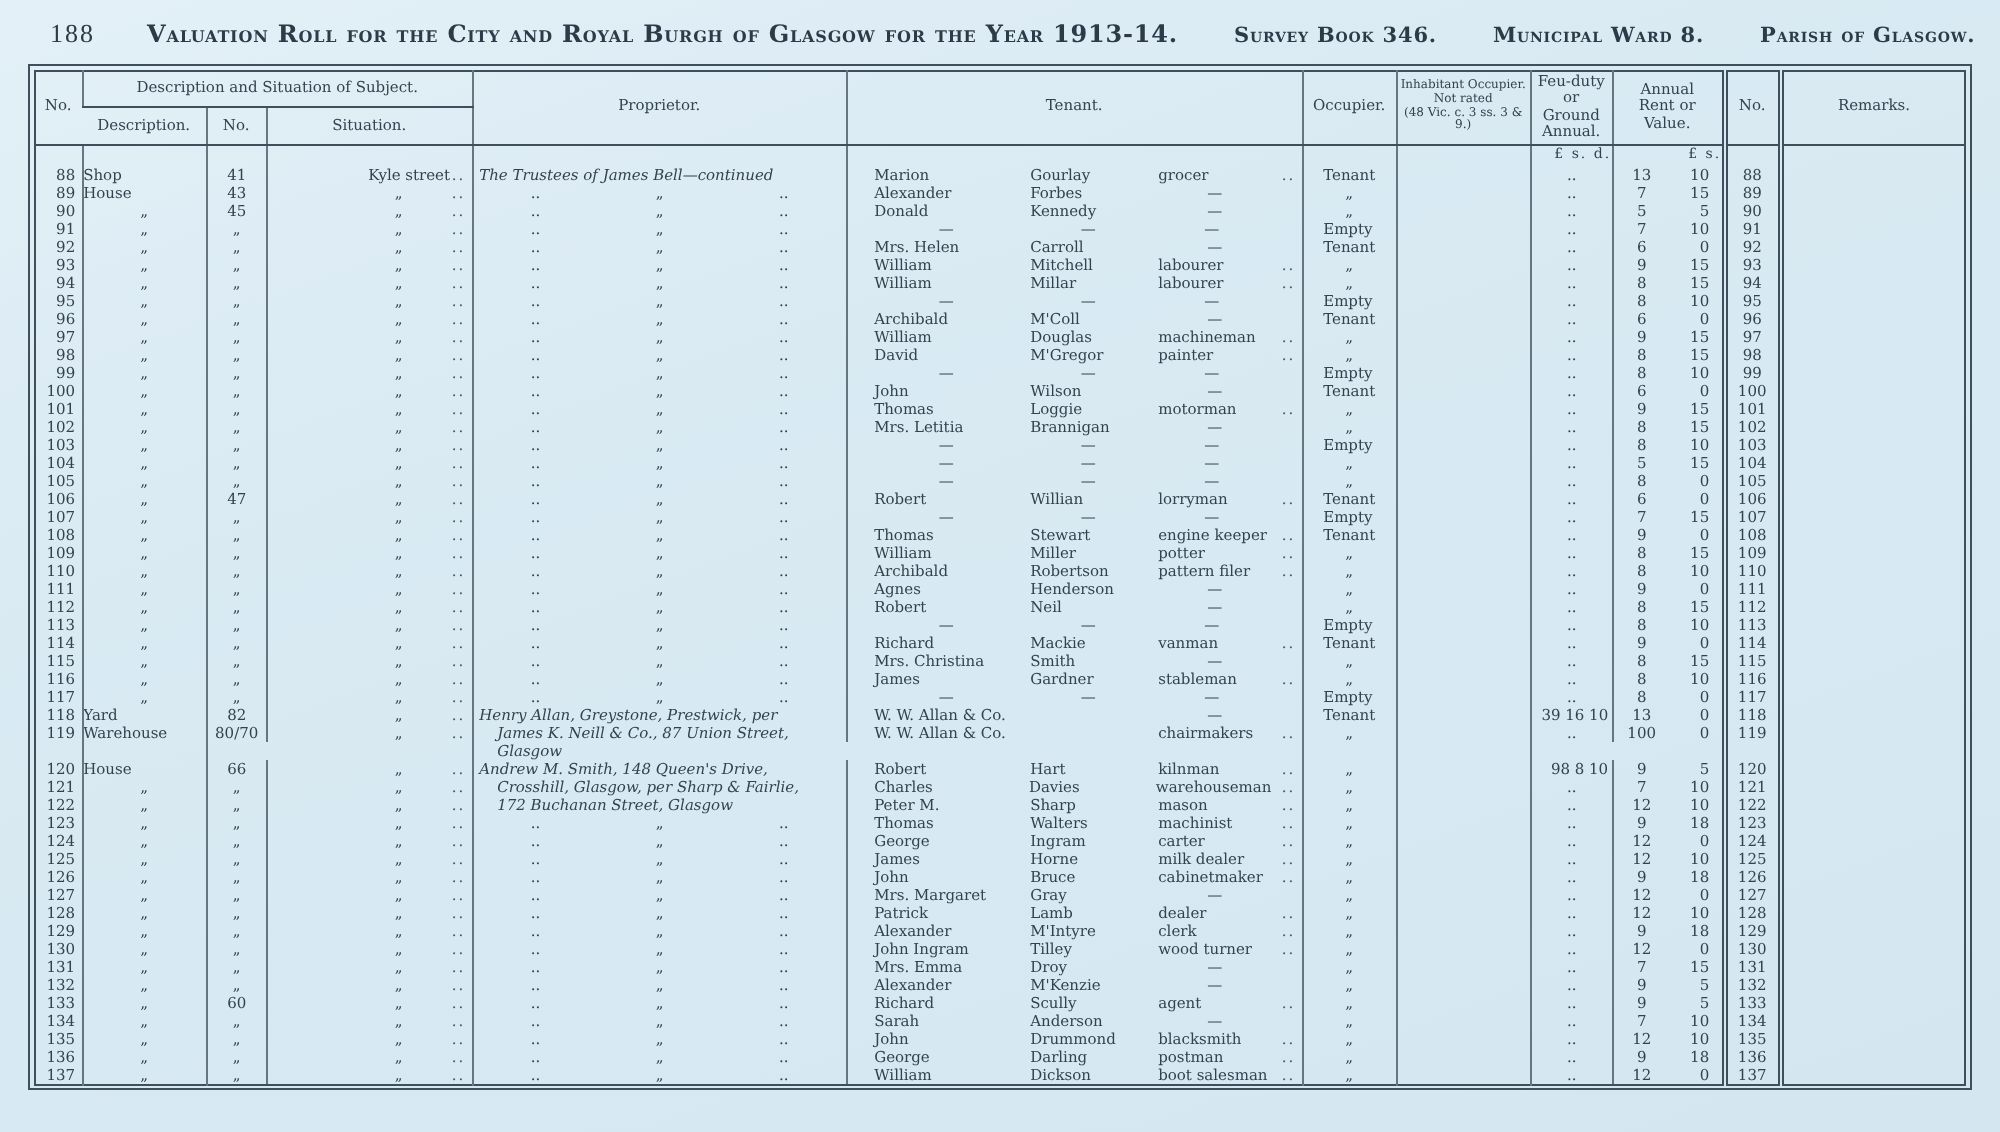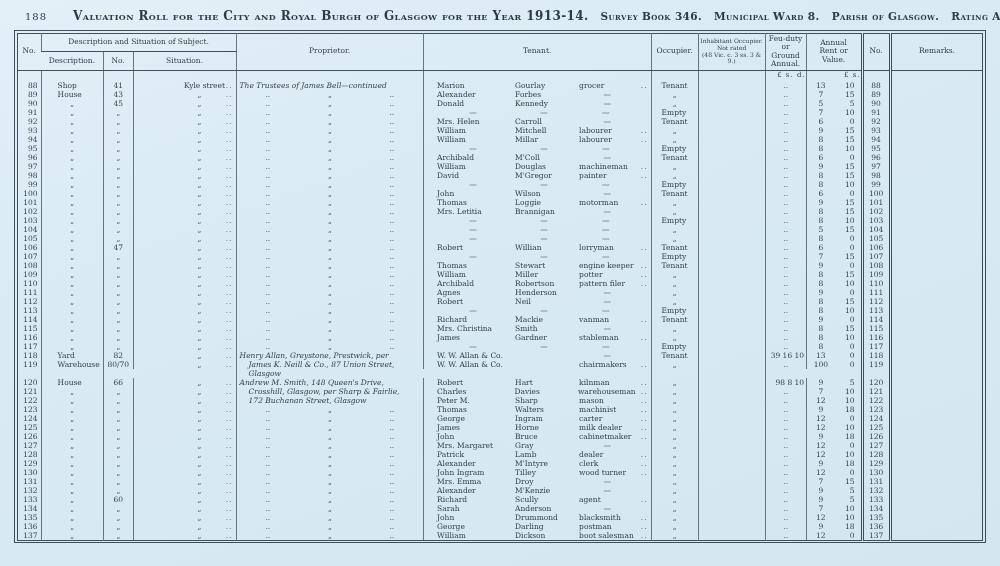--- a/index.html
+++ b/index.html
@@ -4,38 +4,38 @@
 <style>
   html,body{margin:0;padding:0;}
   body{width:1000px;height:566px;overflow:hidden;
        font-family:"DejaVu Serif","Liberation Serif",serif;}
   .sheet{position:relative;width:1000px;height:566px;
          background:linear-gradient(160deg,#e3f0f7 0%,#d9eaf3 35%,#d4e7f1 100%);
          color:#33424e;}
   
   .masthead{display:flex;align-items:baseline;padding:9px 14px 5px 25px;
             font-variant:small-caps;font-weight:bold;color:#2c3b47;white-space:nowrap;}
-  .pageno{font-weight:normal;font-variant:normal;font-size:10px;margin-right:26px;letter-spacing:1px;}
+  .pageno{font-weight:normal;font-variant:normal;font-size:13px;margin-right:26px;letter-spacing:1px;font-family:Liberation Serif, serif;}
   .mast-title{font-size:12px;letter-spacing:.4px;}
-  .mast-seg{font-size:10.5px;letter-spacing:.4px;margin-left:12px;}
+  .mast-seg{font-size:10.5px;letter-spacing:.4px;margin-left:28px;}
   
   .tablewrap{margin:2px 14px 0 14px;border:1.6px solid #3f4f5b;padding:1.6px;}
   table{border-collapse:collapse;width:100%;table-layout:fixed;border:1px solid #3f4f5b;}
   th,td{border-left:1px solid rgba(63,79,91,.75);padding:0;overflow:hidden;}
   th:first-child,td:first-child{border-left:none;}
   thead th{font-weight:normal;font-size:7.5px;line-height:8.5px;text-align:center;
            vertical-align:middle;border-bottom:1px solid #3f4f5b;padding:1px 1px;}
   th.small{font-size:6px;line-height:6.8px;white-space:pre-line;}
   th.ml{white-space:pre-line;}
   td{font-size:7.5px;line-height:9px;height:9px;vertical-align:top;white-space:nowrap;}
   tr.cur-row td{height:10px;border-bottom:none;font-size:7px;}
   .c-no2{border-left:3px double #3f4f5b !important;border-right:3px double #3f4f5b;}
   .num{text-align:right;padding-right:3px;}
   .ctr{text-align:center;}
-  .cell-desc{padding-left:16px;}
+  .cell-desc{padding-left:0;}
   .cell-desc.dit,.cell-occ.dit{text-align:center;padding-left:0;}
   .cell-occ{padding-left:10px;}
   .flexcell{display:flex;}
   .sit-t{flex:1;padding-left:6px;margin-left:44px;}
   .sit-t.dit{text-align:center;padding-left:0;}
   .dots{width:12px;text-align:right;padding-right:3px;letter-spacing:1px;opacity:.85;}
   .prop-dit{display:flex;justify-content:space-around;}
   .prop-txt{white-space:pre-line;padding-left:3px;line-height:9px;font-style:italic;}
   .prop-txt.indent{padding-left:12px;}
   .tf{width:78px;padding-left:3px;margin-left:10px;}

